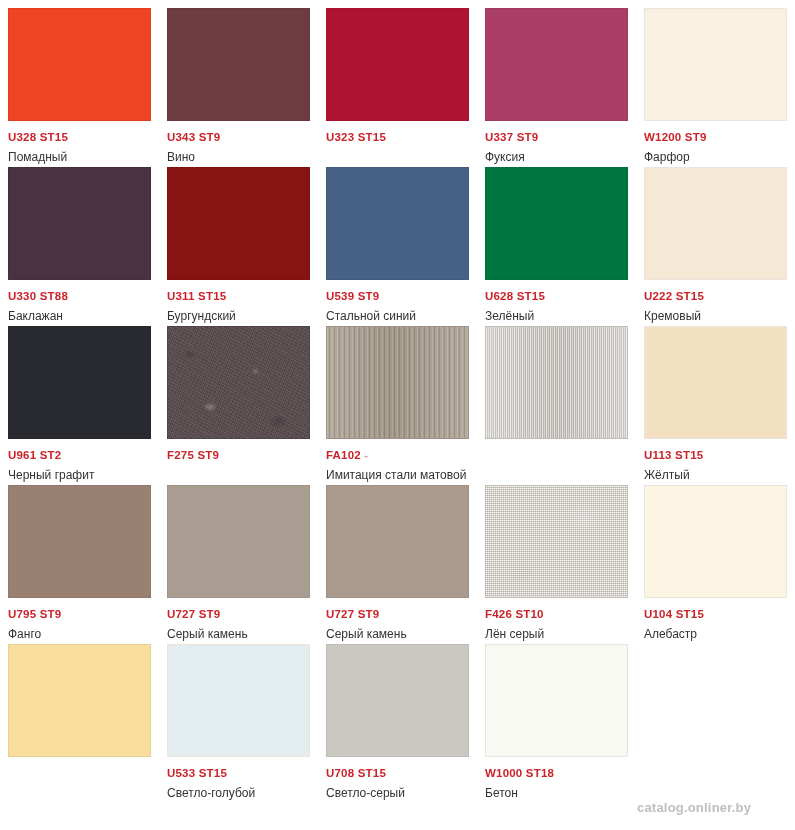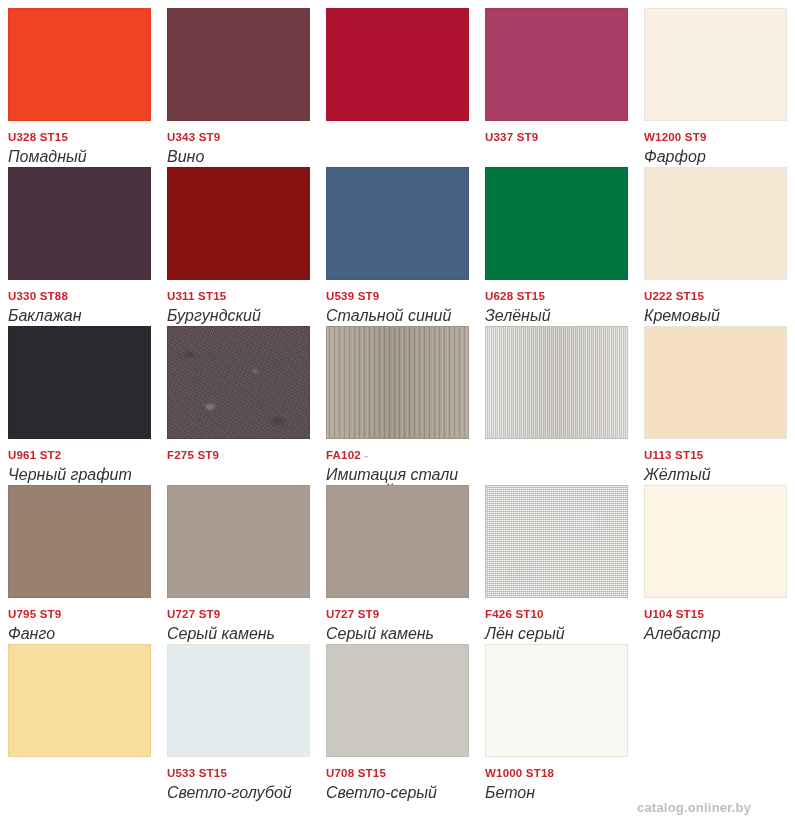--- a/index.html
+++ b/index.html
@@ -50,27 +50,26 @@
     letter-spacing: 0.2px;
     line-height: 14px;
     white-space: nowrap;
   }
   .swatch-code .st { color: #cc2229; }
   .swatch-code .dash {
     color: #d89ba0;
     font-weight: bold;
   }
   .swatch-name {
-    font-size: 16px;
+    font-size: 12px;
     color: #333333;
     line-height: 16px;
     padding-top: 5px;
     max-width: 145px;
     word-wrap: break-word;
-    font-style: italic;
   }
 
   
   .tex-concrete::after {
     content: "";
     position: absolute;
     inset: 0;
     background-image:
       radial-gradient(ellipse 10px 7px at 30% 72%, rgba(255,255,255,0.28), transparent 70%),
       radial-gradient(ellipse 6px 5px at 62% 40%, rgba(255,255,255,0.2), transparent 70%),
@@ -145,25 +144,30 @@
     </div>
     <div class="swatch-cell">
       <div class="swatch-chip" style="background: rgb(111, 60, 65);"></div>
       <div class="swatch-meta">
         <div class="swatch-code"><span>U343</span> <span class="st">ST9</span></div>
         <div class="swatch-name">Вино</div>
       </div>
     </div>
     <div class="swatch-cell">
       <div class="swatch-chip" style="background: rgb(174, 20, 49);"></div>
+      <div class="swatch-meta">
+        <div class="swatch-code"><span>U323</span> <span class="st">ST15</span></div>
+        <div class="swatch-name"></div>
+      </div>
     </div>
     <div class="swatch-cell">
       <div class="swatch-chip" style="background: rgb(171, 62, 102);"></div>
       <div class="swatch-meta">
         <div class="swatch-code"><span>U337</span> <span class="st">ST9</span></div>
+        <div class="swatch-name">Фуксия</div>
       </div>
     </div>
     <div class="swatch-cell">
       <div class="swatch-chip light-edge" style="background: rgb(250, 240, 225);"></div>
       <div class="swatch-meta">
         <div class="swatch-code"><span>W1200</span> <span class="st">ST9</span></div>
         <div class="swatch-name">Фарфор</div>
       </div>
     </div>
     <div class="swatch-cell">

